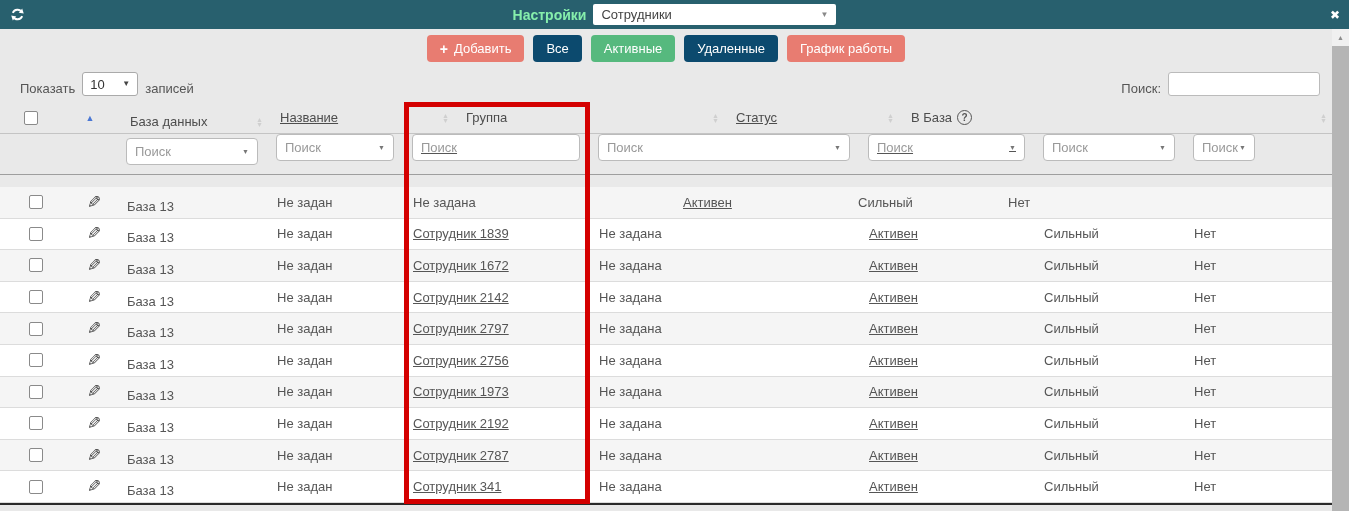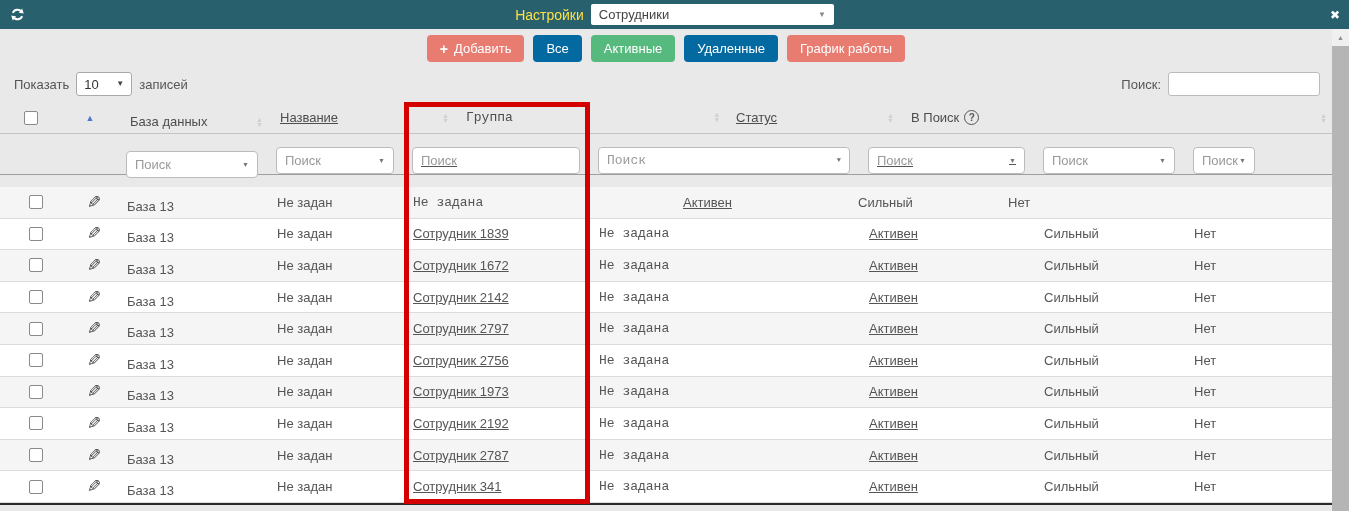--- a/index.html
+++ b/index.html
@@ -3,60 +3,60 @@
 <meta charset="utf-8">
 <style>
   * { margin:0; padding:0; box-sizing:border-box; }
   html,body { width:1349px; height:511px; overflow:hidden; }
   body { font-family:"Liberation Sans", sans-serif; background:#e9e9e9; position:relative; color:#555; }
 
   
   .topbar { height:29px; background:#28606e; display:flex; align-items:center; position:relative; z-index:10; }
   .refresh { margin-left:10px; display:flex; align-items:center; cursor:pointer; }
   .title-group { position:absolute; left:0; right:0; top:0; bottom:0; display:flex; justify-content:center; align-items:center; gap:7px; pointer-events:none; }
-  .title { color:#fde047; font-size:14px; font-weight:400; }
+  .title { color:#86efac; font-size:14px; font-weight:700; }
   .mod-select { pointer-events:auto; width:243px; height:21px; background:#fff; border-radius:2px; display:flex; align-items:center; justify-content:space-between; padding:0 8px; font-size:13px; color:#444; cursor:pointer; }
   .caret { font-size:8px; color:#888; line-height:1; }
   .close { position:absolute; right:9px; top:50%; transform:translateY(-50%); color:#fff; font-size:12px; cursor:pointer; }
 
   
   .main { position:relative; margin-right:17px; height:482px; }
   .toolbar { display:flex; justify-content:center; gap:9px; padding-top:6px; }
   .btn { height:27px; border:none; border-radius:4px; color:#fff; font-size:13px; padding:0 13px; display:flex; align-items:center; cursor:pointer; font-family:inherit; }
   .btn .plus { font-weight:700; font-size:14px; margin-right:6px; }
   .btn.salmon { background:#e87c71; }
   .btn.green  { background:#56b97e; }
-  .btn.gray   { background:#0369a1; }
+  .btn.gray   { background:#0c4a6e; }
 
   .controls { margin-top:9px; height:26px; display:flex; justify-content:space-between; align-items:center; padding:0 12px 0 14px; font-size:13px; color:#555; }
-  .length, .search { display:flex; align-items:center; gap:7px; }
+  .length, .search { display:flex; align-items:flex-end; gap:7px;margin-left:6px; }
   .len-select { width:56px; height:24px; background:#fff; border:1px solid #aaa; border-radius:3px; display:flex; align-items:center; justify-content:space-between; padding:4px 7px; color:#333; cursor:pointer; }
   .len-select .caret { color:#444; }
   .search-input { width:152px; height:24px; border:1px solid #bbb; border-radius:3px; background:#fff; padding:0 6px; font-size:13px; font-family:inherit; outline:none; }
 
   
   .thead { margin-top:5px; height:32px; display:flex; align-items:center; border-bottom:1px solid #c4c4c4; }
   .tfilter { height:41px; display:flex; align-items:center; border-bottom:1px solid #9e9e9e; }
   .tbody { margin-top:12px; }
   .tr { height:31.6px; display:flex; align-items:center; border-bottom:1px solid #dcdcdc; }
   .tr.odd  { background:#f5f5f5; }
   .tr.even { background:#ffffff; }
 
   .c0 { width:62px; }  .c1 { width:56px; }  .c2 { width:150px;margin-top:8px; } .c3 { width:136px; }
-  .c4 { width:186px;text-decoration:underline; } .c5 { width:270px;font-family:Liberation Mono, monospace; } .c6 { width:175px;text-decoration:underline; } .c7 { width:150px; }
+  .c4 { width:186px;text-decoration:underline; } .c5 { width:270px; } .c6 { width:175px;text-decoration:underline; } .c7 { width:150px; }
   .c8 { flex:1; }
 
   .th { position:relative; display:flex; align-items:center; height:100%; font-size:13px; color:#4d4d4d; padding-left:12px; cursor:pointer; }
   .th.center { justify-content:center; padding-left:0; }
   .sort { position:absolute; right:5px; top:50%; transform:translateY(-50%); }
   .sort i { display:block; font-style:normal; font-size:7px; line-height:5px; color:#cfcfcf; }
   .sort-asc { font-size:9px; color:#4a77d4; }
   .help { display:inline-flex; align-items:center; justify-content:center; width:15px; height:15px; border:1px solid #555; border-radius:50%; font-size:10px; font-weight:700; color:#555; margin-left:5px; cursor:pointer; }
 
-  .tf { display:flex; align-items:flex-end; height:100%; }
+  .tf { display:flex; align-items:flex-start; height:100%; }
   .fsel { margin:0 10px 0 8px; width:calc(100% - 18px); height:27px; background:#fff; border:1px solid #bbb; border-radius:4px; display:flex; align-items:center; justify-content:space-between; padding:0 8px; cursor:pointer; }
   .fsel.narrow { width:62px; }
   .fsel .ph { font-size:13px; color:#999; }
   .fsel .caret { color:#777; font-size:7px; }
   .finp { margin-left:8px; width:calc(100% - 18px); height:27px; border:1px solid #bbb; border-radius:4px; background:#fff; padding:0 8px; font-size:13px; font-family:inherit; outline:none; }
   .finp::placeholder { color:#999; }
 
   .cbx { width:14px; height:14px; background:#fff; border:1px solid #8a8a8a; border-radius:2px; display:inline-block; cursor:pointer; }
   .td.c0, .td.c1 { display:flex; justify-content:center; align-items:center; height:100%; }
   .td { font-size:13px; color:#555; padding-left:9px; overflow:hidden; white-space:nowrap; }
@@ -157,21 +157,21 @@
         </span>
       </div>
       <div class="th c6">
         <span>Статус</span>
         <span class="sort">
           <i>▲</i>
           <i>▼</i>
         </span>
       </div>
       <div class="th c8">
-        <span>В Поиск</span>
+        <span>В База</span>
         <span class="help">?</span>
         <span class="sort">
           <i>▲</i>
           <i>▼</i>
         </span>
       </div>
     </div>
   <div class="tfilter">
       <div class="tf c0"></div>
       <div class="tf c1"></div>

